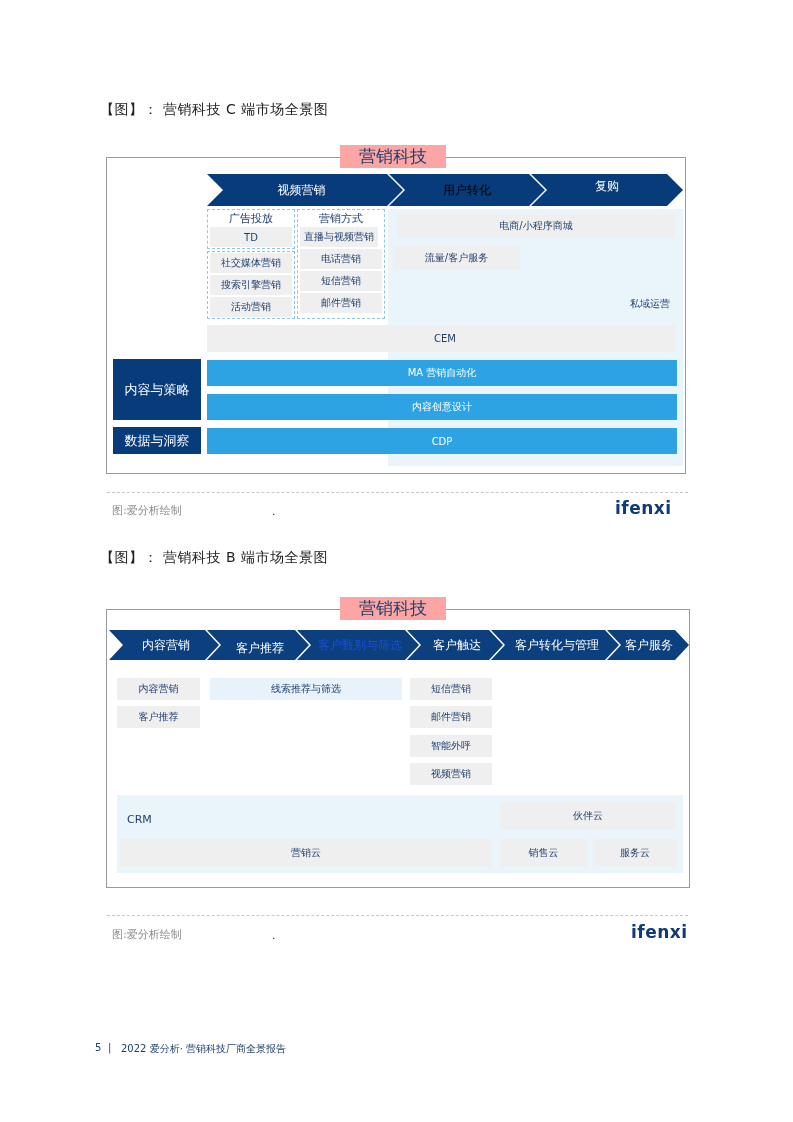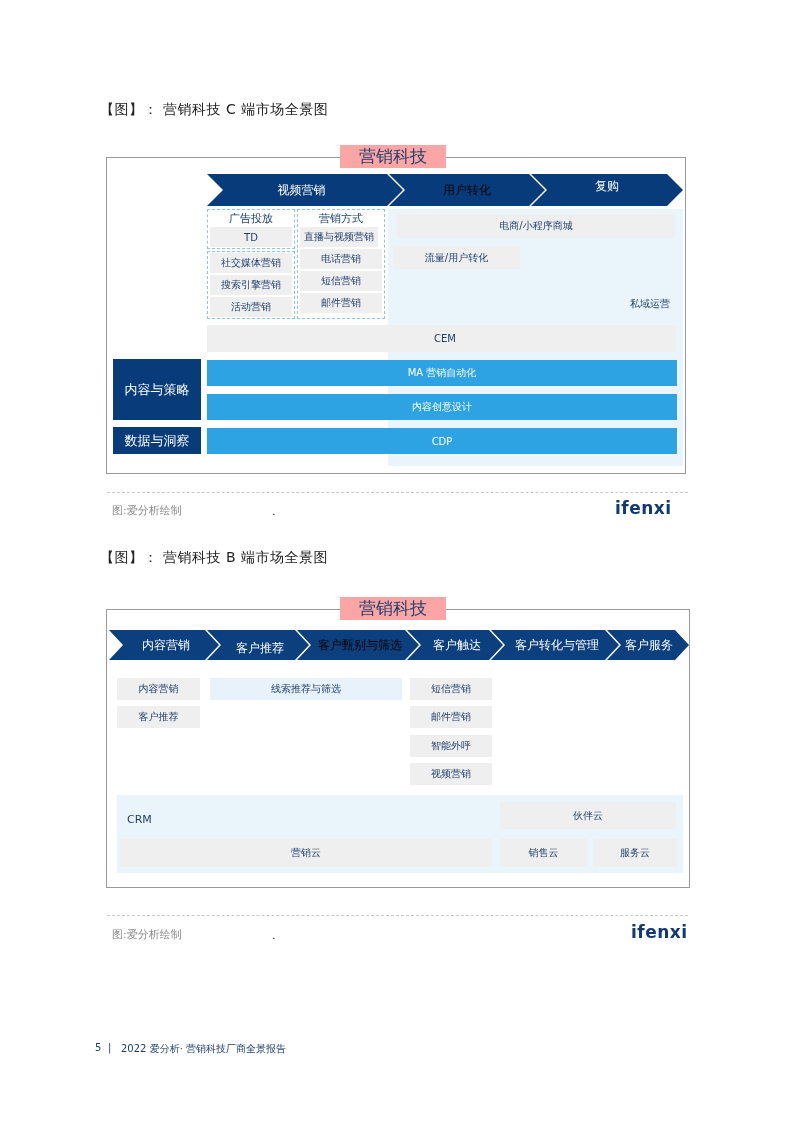--- a/index.html
+++ b/index.html
@@ -47,21 +47,21 @@
 <div class="abs gbox" style="left:210px;top:297px;width:82px;height:20px;">活动营销</div>
 
 <div class="abs dashbox" style="left:297px;top:209px;width:88px;height:110px;"></div>
 <div class="abs lbl" style="left:297px;top:211px;width:88px;text-align:center;font-size:11px;">营销方式</div>
 <div class="abs gbox" style="left:300px;top:227px;width:78px;height:20px;">直播与视频营销</div>
 <div class="abs gbox" style="left:300px;top:249px;width:82px;height:20px;">电话营销</div>
 <div class="abs gbox" style="left:300px;top:271px;width:82px;height:20px;">短信营销</div>
 <div class="abs gbox" style="left:300px;top:293px;width:82px;height:20px;">邮件营销</div>
 
 <div class="abs gbox" style="left:397px;top:214px;width:278px;height:24px;">电商/小程序商城</div>
-<div class="abs gbox" style="left:393px;top:246px;width:127px;height:23px;">流量/用户转化</div>
+<div class="abs gbox" style="left:393px;top:246px;width:127px;height:23px;">流量/客户服务</div>
 <div class="abs lbl" style="left:630px;top:297px;">私域运营</div>
 
 <div class="abs gbox" style="left:207px;top:325px;width:469px;height:27px;padding-left:7px;">CEM</div>
 
 <div class="abs navybox" style="left:113px;top:359px;width:88px;height:61px;">内容与策略</div>
 <div class="abs navybox" style="left:113px;top:427px;width:88px;height:27px;">数据与洞察</div>
 
 <div class="abs bluebar" style="left:207px;top:360px;width:470px;height:26px;">MA 营销自动化</div>
 <div class="abs bluebar" style="left:207px;top:394px;width:470px;height:26px;">内容创意设计</div>
 <div class="abs bluebar" style="left:207px;top:428px;width:470px;height:26px;">CDP</div>
@@ -79,21 +79,21 @@
 <svg class="abs" style="left:109px;top:630px;" width="580" height="30">
   <polygon points="0,0 96,0 110,15 96,30 0,30 14,15" fill="#0b3f7d"></polygon>
   <polygon points="98,0 186,0 200,15 186,30 98,30 112,15" fill="#0b3f7d"></polygon>
   <polygon points="188,0 296,0 310,15 296,30 188,30 202,15" fill="#0b3f7d"></polygon>
   <polygon points="298,0 380,0 394,15 380,30 298,30 312,15" fill="#0b3f7d"></polygon>
   <polygon points="382,0 496,0 510,15 496,30 382,30 396,15" fill="#0b3f7d"></polygon>
   <polygon points="498,0 566,0 580,15 566,30 498,30 512,15" fill="#0b3f7d"></polygon>
 </svg>
 <div class="abs" style="left:123px;top:630px;width:86px;height:30px;color:#fff;font-size:12px;display:flex;align-items:center;justify-content:center;">内容营销</div>
 <div class="abs" style="left:221px;top:630px;width:78px;height:36px;color:#fff;font-size:12px;display:flex;align-items:center;justify-content:center;">客户推荐</div>
-<div class="abs" style="left:311px;top:630px;width:98px;height:30px;color:#000000;font-size:12px;display:flex;align-items:center;justify-content:center;">客户甄别与筛选</div>
+<div class="abs" style="left:311px;top:630px;width:98px;height:30px;color:#1d4ed8;font-size:12px;display:flex;align-items:center;justify-content:center;">客户甄别与筛选</div>
 <div class="abs" style="left:421px;top:630px;width:72px;height:30px;color:#fff;font-size:12px;display:flex;align-items:center;justify-content:center;">客户触达</div>
 <div class="abs" style="left:505px;top:630px;width:104px;height:30px;color:#fff;font-size:12px;display:flex;align-items:center;justify-content:center;">客户转化与管理</div>
 <div class="abs" style="left:621px;top:630px;width:56px;height:30px;color:#fff;font-size:12px;display:flex;align-items:center;justify-content:center;">客户服务</div>
 
 <div class="abs gbox" style="left:117px;top:678px;width:83px;height:22px;">内容营销</div>
 <div class="abs gbox" style="left:117px;top:706px;width:83px;height:22px;">客户推荐</div>
 <div class="abs gbox" style="left:210px;top:678px;width:192px;height:22px;background:#e8f2fa;">线索推荐与筛选</div>
 
 <div class="abs gbox" style="left:410px;top:678px;width:82px;height:22px;">短信营销</div>
 <div class="abs gbox" style="left:410px;top:706px;width:82px;height:22px;">邮件营销</div>

